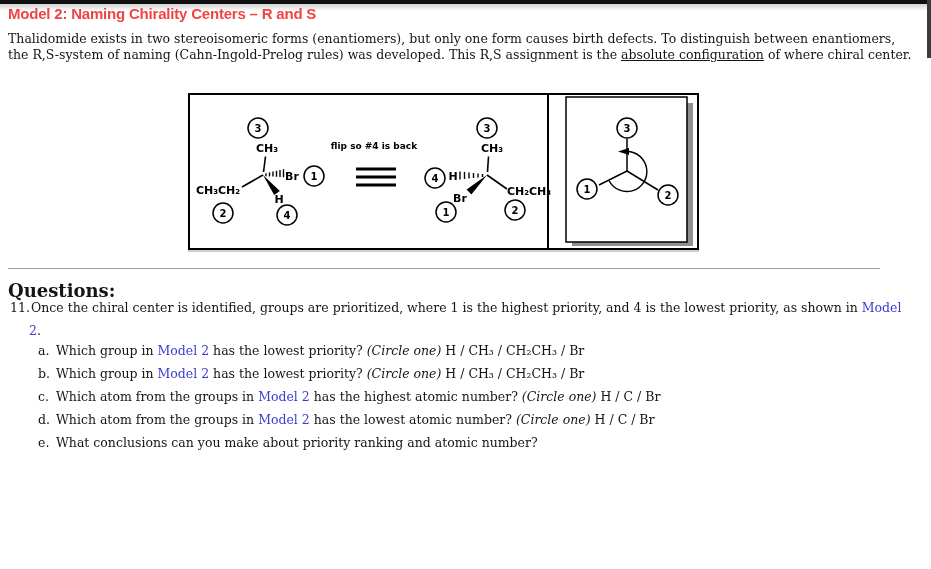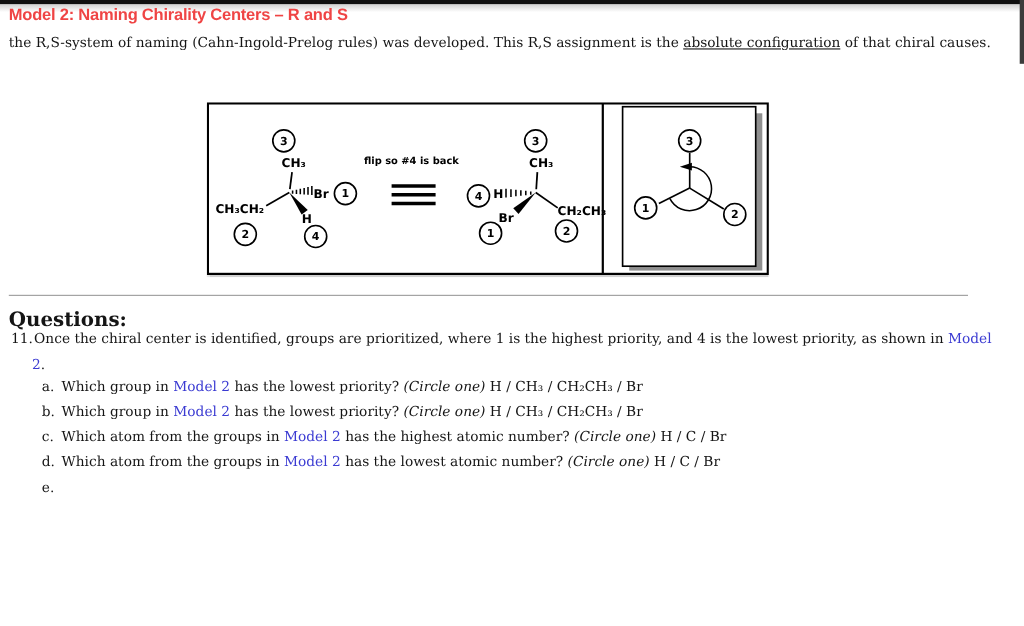--- a/index.html
+++ b/index.html
@@ -45,21 +45,22 @@
 </head>
 <body>
 
 <div class="topbar"></div>
 <div class="topbar-fade"></div>
 <div class="scroll-thumb"></div>
 
 <div class="title">Model 2: Naming Chirality Centers – R and S</div>
 
 <div class="intro">
-  <div><span>the R,S-system of naming (Cahn-Ingold-Prelog rules) was developed. This R,S assignment is the </span><span class="u">absolute configuration</span><span> of that chiral causes.</span></div>
+  <div>Thalidomide exists in two stereoisomeric forms (enantiomers), but only one form causes birth defects. To distinguish between enantiomers,</div>
+  <div><span>the R,S-system of naming (Cahn-Ingold-Prelog rules) was developed. This R,S assignment is the </span><span class="u">absolute configuration</span><span> of where chiral center.</span></div>
 </div>
 
 <div class="figure">
 <svg width="511" height="157" viewBox="0 0 511 157">
 
   <rect x="1" y="1" width="509" height="155" fill="#ffffff" stroke="#000" stroke-width="2"></rect>
   <line x1="360" y1="1" x2="360" y2="156" stroke="#000" stroke-width="2"></line>
 
   <g>
     <line x1="77.5" y1="63.5" x2="75.5" y2="79" stroke="#000" stroke-width="1.6"></line>
@@ -169,14 +170,14 @@
 <div class="q-heading">Questions:</div>
 
 <div class="q11-line1"><span class="qnum">11.</span><span>Once the chiral center is identified, groups are prioritized, where 1 is the highest priority, and 4 is the lowest priority, as shown in </span><a class="link">Model</a></div>
 <div class="q11-line2"><a class="link">2</a><span>.</span></div>
 
 <div class="subs">
   <div class="sub"><span class="letter">a.</span><span>Which group in </span><a class="link">Model 2</a><span> has the lowest priority? </span><span class="it">(Circle one)</span><span> H / CH₃ / CH₂CH₃ / Br</span></div>
   <div class="sub"><span class="letter">b.</span><span>Which group in </span><a class="link">Model 2</a><span> has the lowest priority? </span><span class="it">(Circle one)</span><span> H / CH₃ / CH₂CH₃ / Br</span></div>
   <div class="sub"><span class="letter">c.</span><span>Which atom from the groups in </span><a class="link">Model 2</a><span> has the highest atomic number? </span><span class="it">(Circle one)</span><span> H / C / Br</span></div>
   <div class="sub"><span class="letter">d.</span><span>Which atom from the groups in </span><a class="link">Model 2</a><span> has the lowest atomic number? </span><span class="it">(Circle one)</span><span> H / C / Br</span></div>
-  <div class="sub"><span class="letter">e.</span></div>
+  <div class="sub"><span class="letter">e.</span><span>What conclusions can you make about priority ranking and atomic number?</span></div>
 </div>
 
 </body></html>

